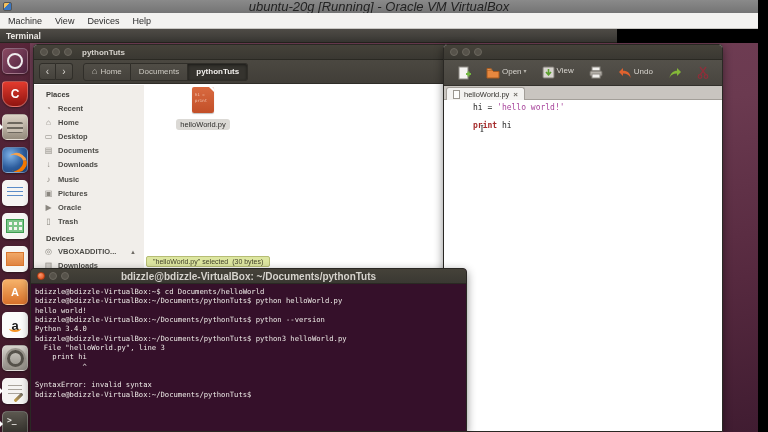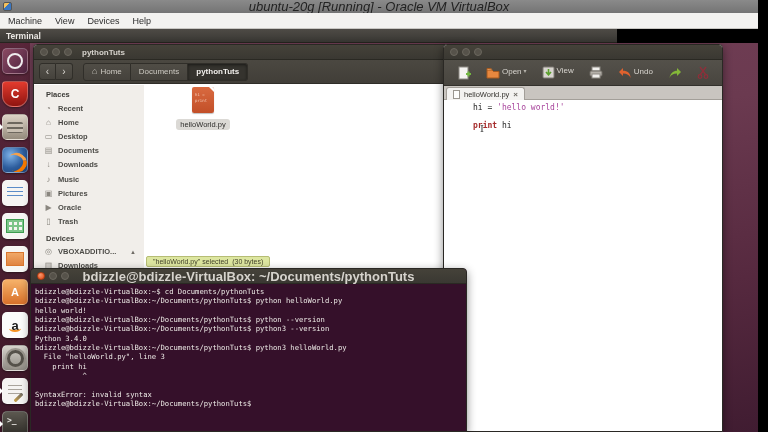--- a/index.html
+++ b/index.html
@@ -141,21 +141,21 @@
     font-family:"DejaVu Sans Mono",monospace; font-size:8px; line-height:9px; padding:3px 0 0 5px; }
   .code-line { white-space:pre;margin-left:24px; }
   .tok-kw { color:#a52a2a; font-weight:bold; }
   .tok-str { color:#a8459c; }
   .tok-pl { color:#1a1a1a; }
   .ge-caret { position:absolute; left:36px; top:24px; font-family:"DejaVu Serif",serif;
     font-size:10px; color:#3a3a3a; }
 
   
   .terminal { left:30px; top:225px; width:437px; height:164px; background:#35102a; z-index:5; }
-  .terminal .tb-title.centered { font-size:13px; }
+  .terminal .tb-title.centered { font-size:10px; }
   .term-body { position:absolute; top:15px; left:0; right:0; bottom:0; background:#35102a; padding:3px 0 0 4px; }
   .t-line { font-family:"DejaVu Sans Mono",monospace; font-size:7.2px; line-height:9.35px;
     color:#eeebe7; white-space:pre; }
 
   .right-gap { position:absolute; left:758px; top:0; width:10px; height:432px; background:#000; }
 </style>
 </head>
 <body>
 
 <div class="screen">
@@ -389,25 +389,24 @@
       <div class="window terminal">
         <div class="titlebar">
           <div class="tb-circles">
             <div class="circle close-active"></div>
             <div class="circle"></div>
             <div class="circle"></div>
           </div>
           <div class="tb-title centered">bdizzle@bdizzle-VirtualBox: ~/Documents/pythonTuts</div>
         </div>
         <div class="term-body">
-            <div class="t-line">bdizzle@bdizzle-VirtualBox:~$ cd Documents/pythonTuts</div>
+            <div class="t-line">bdizzle@bdizzle-VirtualBox:~$ cd Documents/helloWorld</div>
             <div class="t-line">bdizzle@bdizzle-VirtualBox:~/Documents/pythonTuts$ python helloWorld.py</div>
             <div class="t-line">hello world!</div>
             <div class="t-line">bdizzle@bdizzle-VirtualBox:~/Documents/pythonTuts$ python --version</div>
-            <div class="t-line">bdizzle@bdizzle-VirtualBox:~/Documents/pythonTuts$ python3 --version</div>
             <div class="t-line">Python 3.4.0</div>
             <div class="t-line">bdizzle@bdizzle-VirtualBox:~/Documents/pythonTuts$ python3 helloWorld.py</div>
             <div class="t-line">  File "helloWorld.py", line 3</div>
             <div class="t-line">    print hi</div>
             <div class="t-line">           ^</div>
             <div class="t-line">&nbsp;</div>
             <div class="t-line">SyntaxError: invalid syntax</div>
             <div class="t-line">bdizzle@bdizzle-VirtualBox:~/Documents/pythonTuts$</div>
           </div>
       </div>

